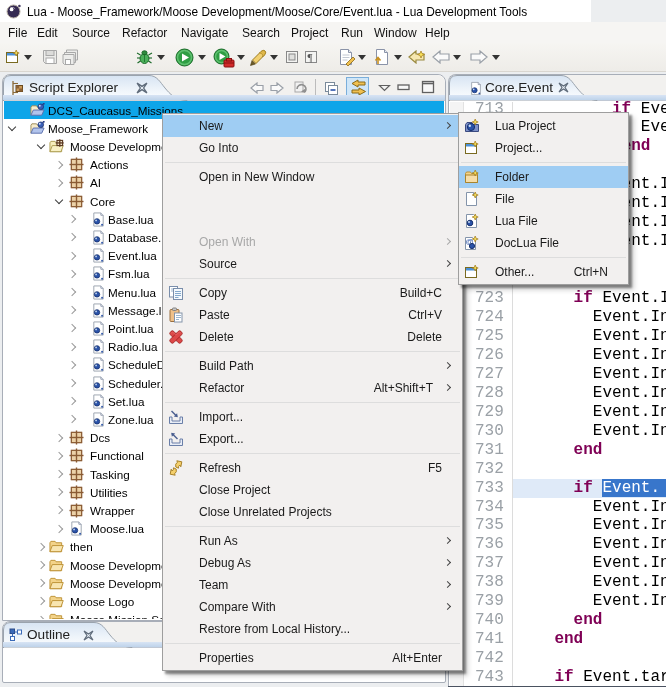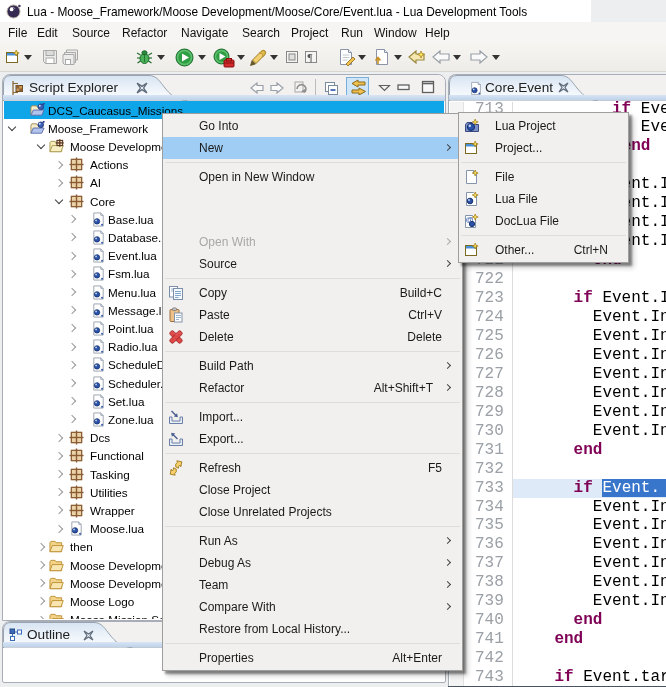--- a/index.html
+++ b/index.html
@@ -583,26 +583,26 @@
         Event.IniUnit = UNIT:FindByName( Event.IniDCSUnitName )
         Event.IniDCSGroup = Event.IniDCSUnit:getGroup()
         Event.IniDCSGroupName = Event.IniDCSGroup:getName()
       <b>end</b>
     <b>end</b>
 
     <b>if</b> Event.target ~=  </pre>
 </div>
 
 <div id="ctxmenu" class="menu" style="left:162px;top:113px;width:301px;padding:1px 0">
-  <div class="mi">
-      <div class="txt">Go Into</div>
-    </div>
   <div class="mi hili">
       <div class="txt">New</div>
       <div class="arr"></div>
+    </div>
+  <div class="mi">
+      <div class="txt">Go Into</div>
     </div>
   <div class="msep">
       <div></div>
     </div>
   <div class="mi">
       <div class="txt">Open in New Window</div>
     </div>
   <div class="mi dis">
       <div class="txt">Open With</div>
       <div class="arr"></div>
@@ -752,20 +752,28 @@
       <svg class="mic" viewBox="0 0 16 16">
         <rect x="1.5" y="3.5" width="11" height="10" fill="#fff" stroke="#7a6a20"></rect>
         <rect x="2" y="4" width="10" height="2.5" fill="#4a90d8"></rect>
         <path d="M11.2 1 L12 3.2 L14.2 4 L12 4.8 L11.2 7 L10.4 4.8 L8.2 4 L10.4 3.2 Z" fill="#f8e25a" stroke="#a07818" stroke-width="0.7"></path>
       </svg>
       <div class="txt">Project...</div>
     </div>
   <div class="msep">
       <div></div>
     </div>
+  <div class="mi hili">
+      <svg class="mic" viewBox="0 0 16 16">
+        <path d="M1.5 13.5 L1.5 4.5 L2.5 3 L6.5 3 L7.5 4.5 L13.5 4.5 L13.5 13.5 Z" fill="#f3d389" stroke="#bd9134"></path>
+        <path d="M1.5 13.5 L1.5 6 L13.5 6 L13.5 13.5 Z" fill="#f6dda8" stroke="#a8842e"></path>
+        <path d="M11.2 1 L12 3.2 L14.2 4 L12 4.8 L11.2 7 L10.4 4.8 L8.2 4 L10.4 3.2 Z" fill="#f8e25a" stroke="#a07818" stroke-width="0.7"></path>
+      </svg>
+      <div class="txt">Folder</div>
+    </div>
   <div class="mi">
       <svg class="mic" viewBox="0 0 16 16">
         <path d="M2.5 1.5 L9.5 1.5 L12.5 4.5 L12.5 14.5 L2.5 14.5 Z" fill="#fff" stroke="#8494aa"></path>
         <path d="M9.5 1.5 L9.5 4.5 L12.5 4.5" fill="#e8edf2" stroke="#8494aa"></path>
         <path d="M11.2 1 L12 3.2 L14.2 4 L12 4.8 L11.2 7 L10.4 4.8 L8.2 4 L10.4 3.2 Z" fill="#f8e25a" stroke="#a07818" stroke-width="0.7"></path>
       </svg>
       <div class="txt">File</div>
     </div>
   <div class="mi">
       <svg class="mic" viewBox="0 0 16 16">

